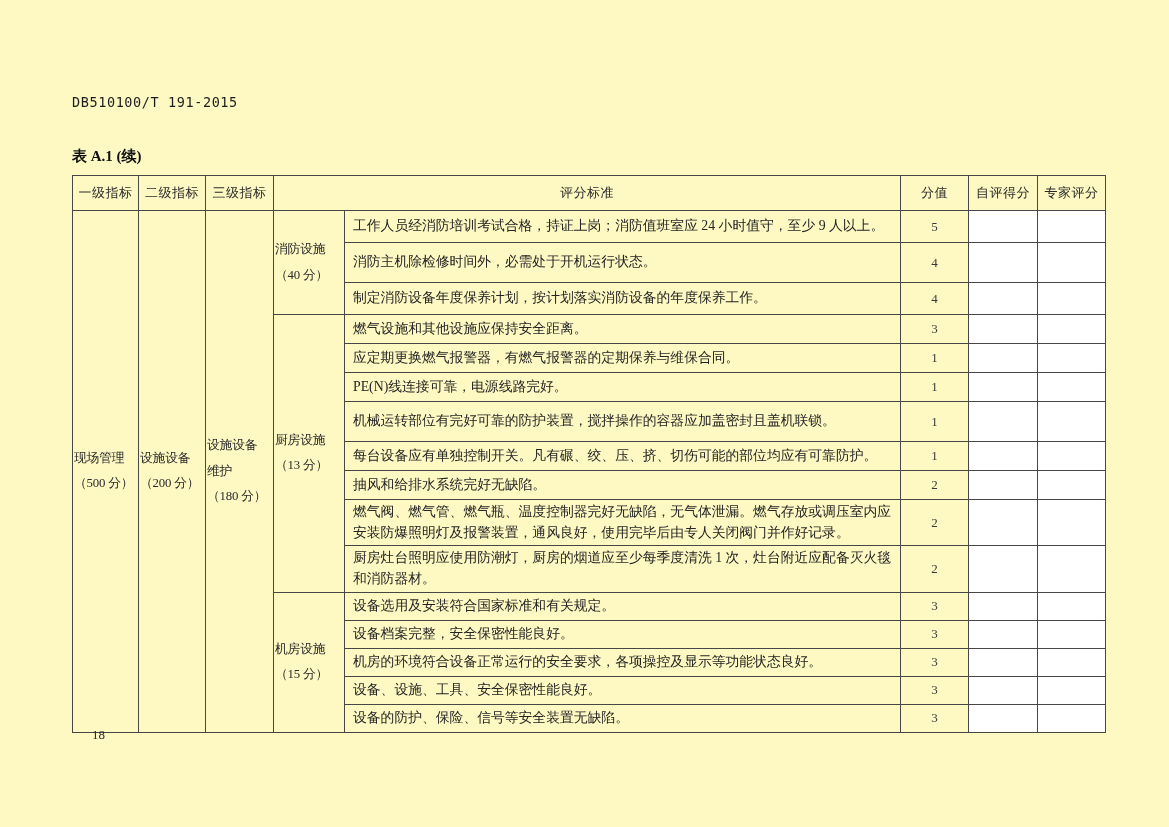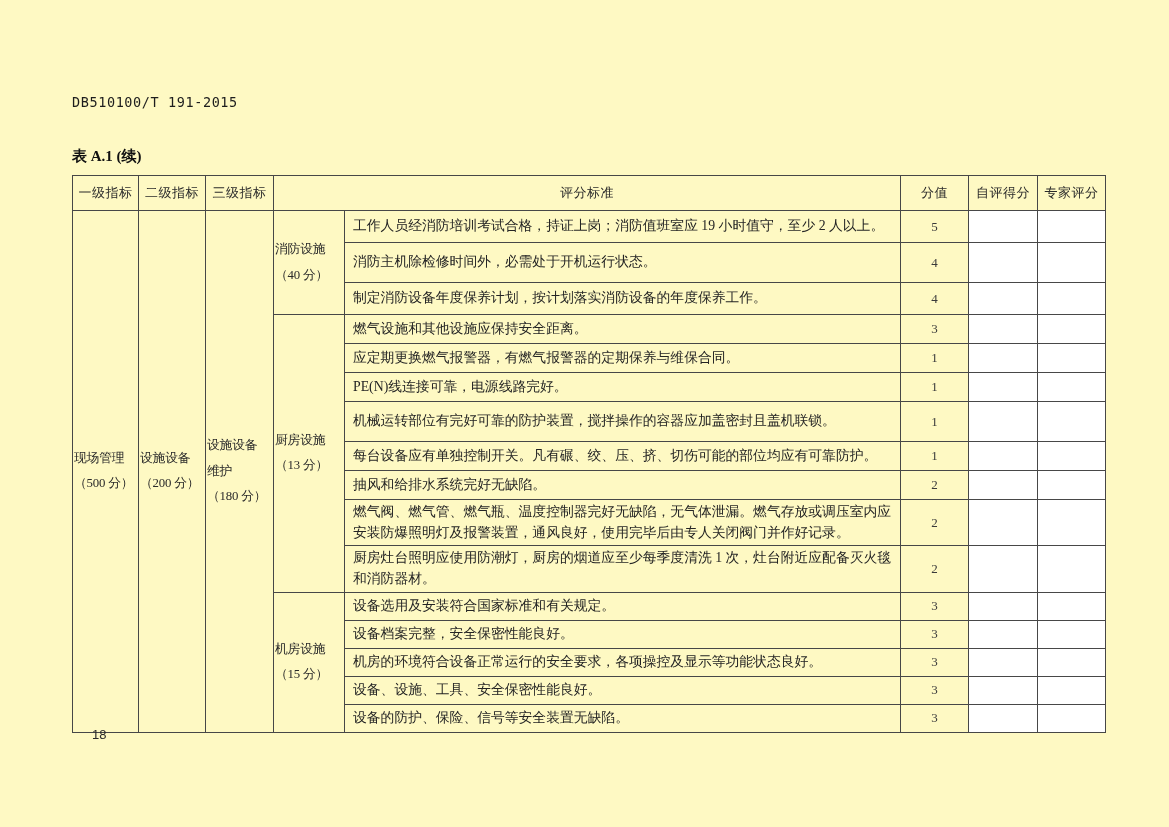--- a/index.html
+++ b/index.html
@@ -83,21 +83,21 @@
     font-size: 13px;
     color: #3a3a3a;
   }
 
   td.blank { background: #ffffff; }
 
   .page-number {
     position: absolute;
     left: 92px;
     top: 727px;
-    font-family: Liberation Sans, sans-serif;
+    font-family: Liberation Serif, serif;
     font-size: 13px;
     color: #2a2a2a;
   }
 </style>
 </head>
 <body>
 
 <div class="page">
 
   <div class="doc-number">DB510100/T 191-2015</div>
@@ -130,21 +130,21 @@
       <tr style="height:32px">
         <td class="lvl" rowspan="16">现场管理
 （500 分）</td>
         <td class="lvl" rowspan="16">设施设备
 （200 分）</td>
         <td class="lvl" rowspan="16">设施设备
 维护
 （180 分）</td>
         <td class="lvl" rowspan="3">消防设施
 （40 分）</td>
-        <td class="crit">工作人员经消防培训考试合格，持证上岗；消防值班室应 19 小时值守，至少 2 人以上。</td>
+        <td class="crit">工作人员经消防培训考试合格，持证上岗；消防值班室应 24 小时值守，至少 9 人以上。</td>
         <td class="score">5</td>
         <td class="blank"></td>
         <td class="blank"></td>
       </tr>
       <tr style="height:40px">
         <td class="crit">消防主机除检修时间外，必需处于开机运行状态。</td>
         <td class="score">4</td>
         <td class="blank"></td>
         <td class="blank"></td>
       </tr>

